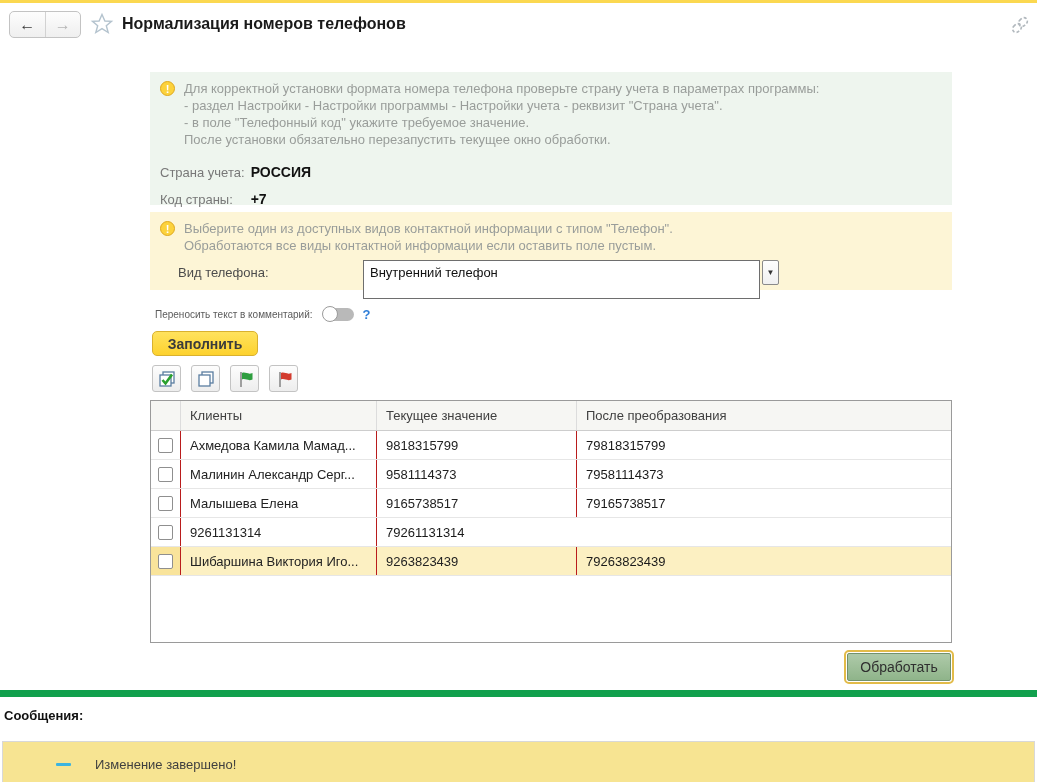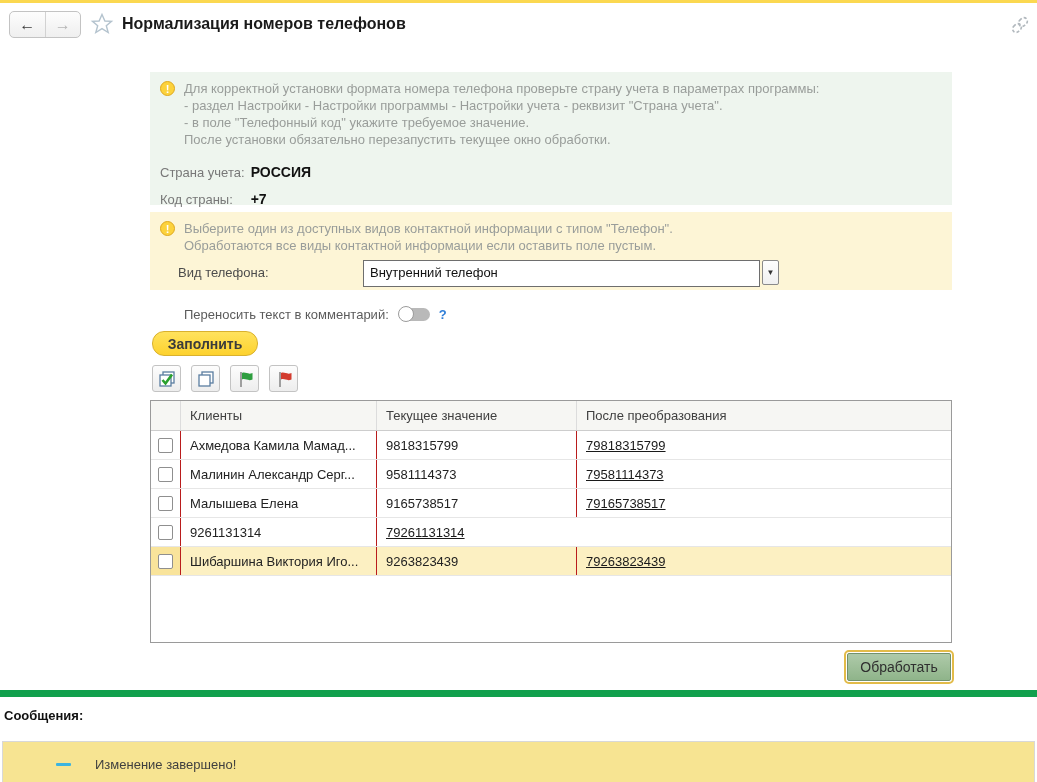--- a/index.html
+++ b/index.html
@@ -31,57 +31,57 @@
               display:flex; align-items:center; justify-content:center; }
   .warntext { color:#999d9a; line-height:17px; }
   .kv { margin-left:0px; color:#787878; }
   .kv .k { display:inline-block; width:87px; }
   .kv .v { font-weight:bold; color:#111; font-size:14px; }
   .kv.country { margin-top:16px; }
   .kv.code { margin-top:11px; }
 
   .fieldrow { position:absolute; left:160px; top:260px; width:782px; height:25px; }
   .fieldrow .lbl { position:absolute; left:-5px; top:5px; color:#4c4c4c; font-size:13px;margin-left:23px; }
-  .combo { position:absolute; left:203px; top:0; width:397px; height:27px; border:1px solid #6e6e6e; background:#fff;
+  .combo { position:absolute; left:203px; top:0; width:397px; height:39px; border:1px solid #6e6e6e; background:#fff;
            font-size:13px; color:#111; padding:4px 6px; }
   .combo-btn { position:absolute; left:602px; top:0; width:17px; height:25px; border:1px solid #8a8a8a; border-radius:2px;
                background:linear-gradient(#fefefe,#f0f0f0); display:flex; align-items:center; justify-content:center;
                font-size:8px; color:#333; }
 
   
   .togglerow { position:absolute; left:155px; top:305px; height:18px; display:flex; align-items:center; gap:9px; }
-  .togglerow .lbl { color:#5b5b5b; font-size:13px;margin-left:29px; }
+  .togglerow .lbl { color:#5b5b5b; font-size:10px; }
   .switch { position:relative; width:32px; height:15px; }
   .switch .track { position:absolute; left:4px; top:1px; width:28px; height:13px; border-radius:7px; background:#b9b9b9; }
   .switch .knob { position:absolute; left:0; top:-1px; width:16px; height:16px; border-radius:50%; background:#fff; border:1px solid #9b9b9b; }
   .help { color:#2f7ed8; font-size:13px; font-weight:bold; }
 
   
   .fillbtn { position:absolute; left:152px; top:331px; width:106px; height:25px; background:linear-gradient(#ffe25d,#fdd22e);
-             border:1px solid #d9b12e; border-radius:12px; font-size:14px; font-weight:bold; color:#3b3b3b;
+             border:1px solid #d9b12e; border-radius:5px; font-size:14px; font-weight:bold; color:#3b3b3b;
              display:flex; align-items:center; justify-content:center; font-family:"Liberation Sans",sans-serif; }
 
   
   .toolbar { position:absolute; left:152px; top:365px; display:flex; gap:10px; }
   .tbtn { width:29px; height:27px; border:1px solid #c3c3c3; border-radius:3px; background:linear-gradient(#fdfdfd,#ededed);
           display:flex; align-items:center; justify-content:center; }
 
   
   .table { position:absolute; left:150px; top:400px; width:802px; height:243px; border:1px solid #9a9a9a; background:#fff; }
   .trow, .thead { display:grid; grid-template-columns:30px 196px 200px 1fr; }
   .thead { height:30px; background:#f6f6f3; border-bottom:1px solid #cdcdcd; }
   .th { font-size:13px; color:#3f3f3f; display:flex; align-items:center; padding-left:9px; border-right:1px solid #dcdcdc; }
   .th:last-child { border-right:none; }
   .trow { height:29px; border-bottom:1px solid #e6e6e6; }
   .td { font-size:13px; color:#222; display:flex; align-items:center; padding-left:9px; border-right:1px solid #b91c1c;
         white-space:nowrap; overflow:hidden; }
   .td:last-child { border-right:none; }
   .td.cb { justify-content:center; padding-left:0; }
   .checkbox { width:15px; height:15px; border:1px solid #8f8f8f; border-radius:2px; background:#fff; }
-  .td.link span { text-decoration:underline; color:#1a1a1a; }
+  .td.link span { color:#1a1a1a; }
   .trow.selected { background:#fcf0c2; }
   .trow.selected .td.cb { background:#f9e49b; }
 
   
   .processbtn { position:absolute; left:847px; top:653px; width:104px; height:28px;
                 background:linear-gradient(#aecaa9,#8fb48a); border:1px solid #72926d; border-radius:2px;
                 font-size:14px; color:#2f2f2f; display:flex; align-items:center; justify-content:center;
                 outline:2px solid #e2bb49; outline-offset:1px; font-family:"Liberation Sans",sans-serif; }
 
   

